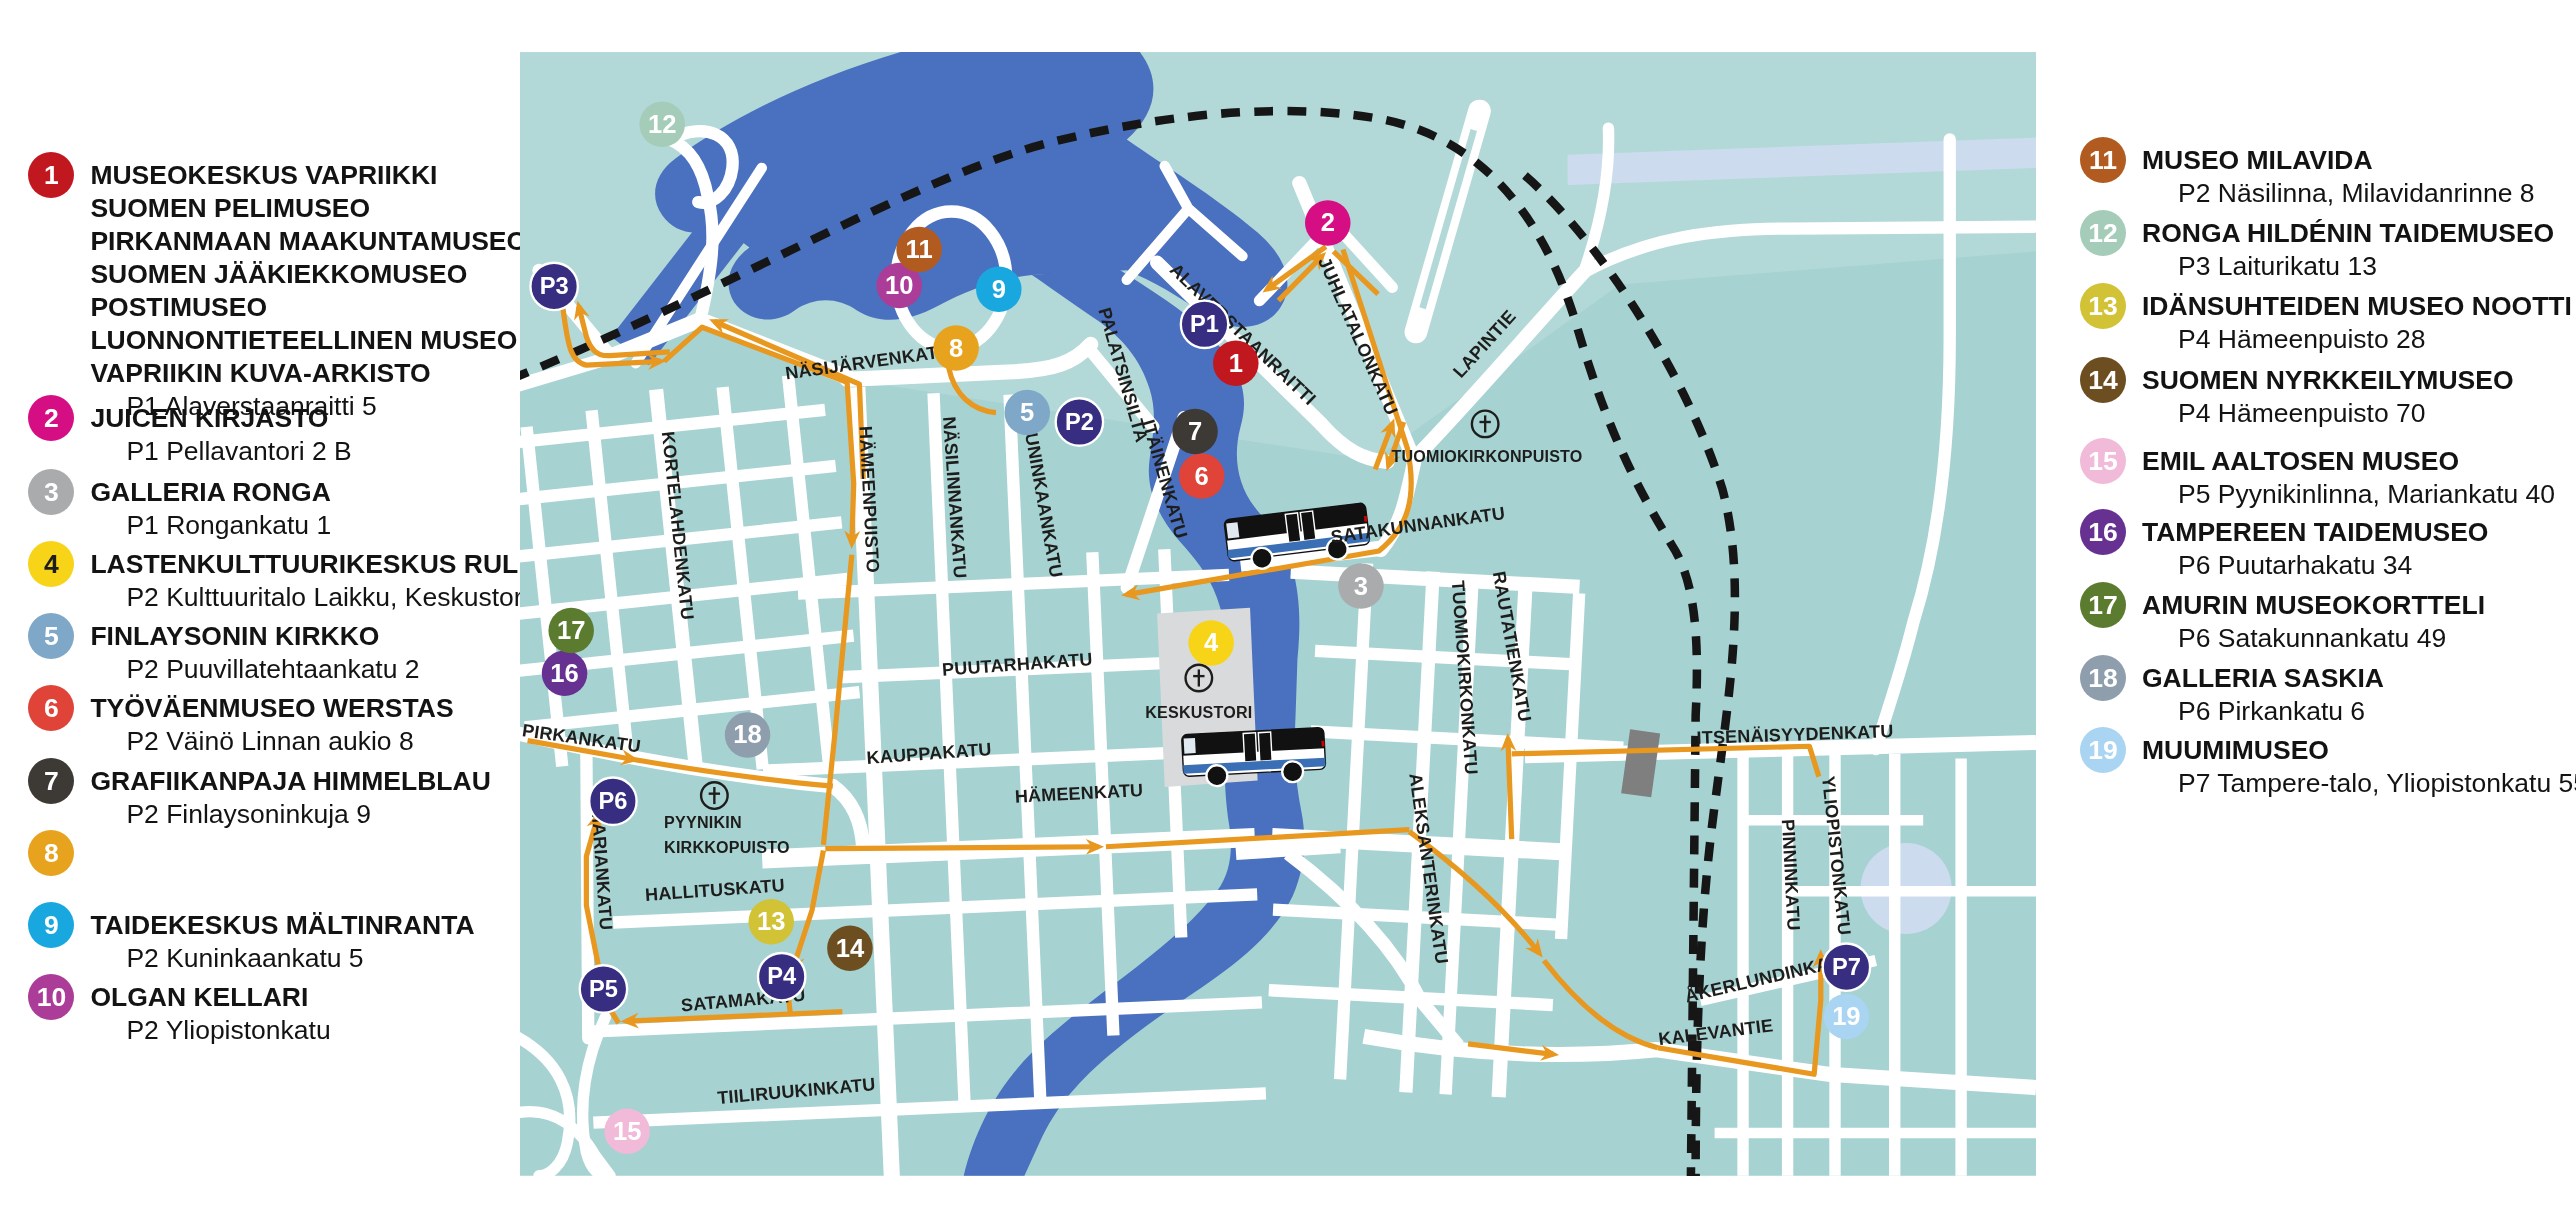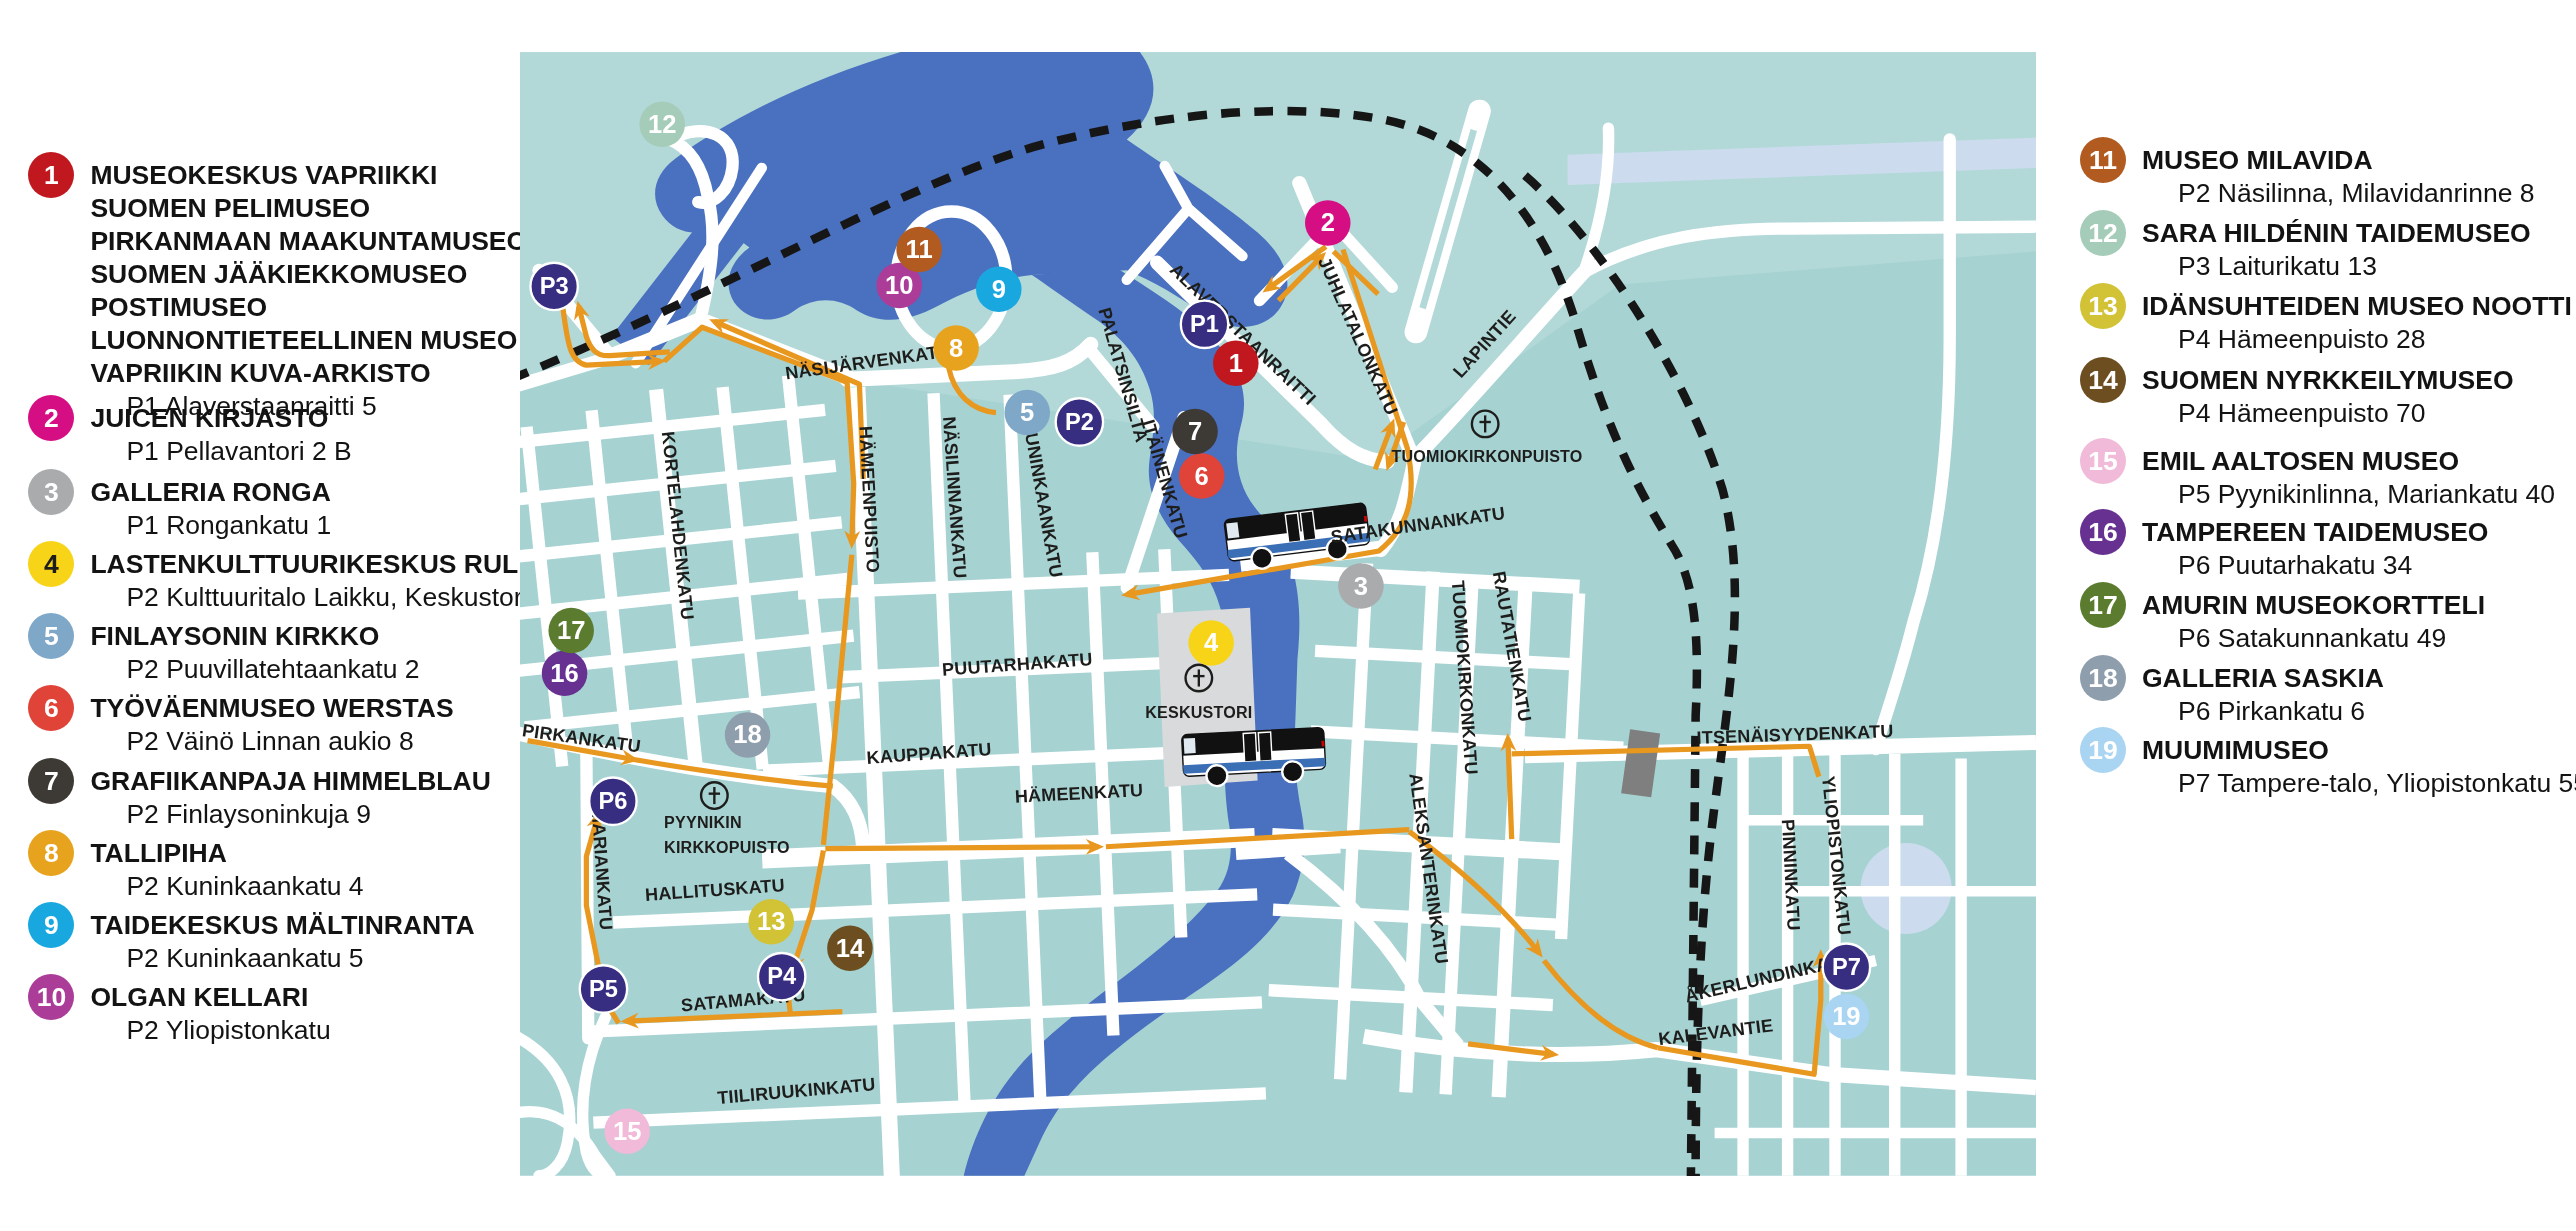--- a/index.html
+++ b/index.html
@@ -73,24 +73,20 @@
     </div>
     <div class="legend-item" style="left: 28.4px; top: 758px;">
       <span class="badge" style="background: rgb(61, 57, 53);">7</span>
       <div class="ltxt">
         <div class="tl">GRAFIIKANPAJA HIMMELBLAU</div>
         <div class="ad">P2 Finlaysoninkuja 9</div>
       </div>
     </div>
     <div class="legend-item" style="left: 28.4px; top: 830px;">
       <span class="badge" style="background: rgb(231, 163, 30);">8</span>
-      <div class="ltxt">
-        <div class="tl">TALLIPIHA</div>
-        <div class="ad">P2 Kuninkaankatu 4</div>
-      </div>
     </div>
     <div class="legend-item" style="left: 28.4px; top: 902px;">
       <span class="badge" style="background: rgb(25, 167, 224);">9</span>
       <div class="ltxt">
         <div class="tl">TAIDEKESKUS MÄLTINRANTA</div>
         <div class="ad">P2 Kuninkaankatu 5</div>
       </div>
     </div>
     <div class="legend-item" style="left: 28.4px; top: 974px;">
       <span class="badge" style="background: rgb(171, 61, 152);">10</span>
@@ -104,21 +100,21 @@
     <div class="legend-item" style="left: 2080px; top: 137px;">
       <span class="badge" style="background: rgb(178, 91, 32);">11</span>
       <div class="ltxt">
         <div class="tl">MUSEO MILAVIDA</div>
         <div class="ad">P2 Näsilinna, Milavidanrinne 8</div>
       </div>
     </div>
     <div class="legend-item" style="left: 2080px; top: 210px;">
       <span class="badge" style="background: rgb(165, 204, 184);">12</span>
       <div class="ltxt">
-        <div class="tl">SARA HILDÉNIN TAIDEMUSEO</div>
+        <div class="tl">RONGA HILDÉNIN TAIDEMUSEO</div>
         <div class="ad">P3 Laiturikatu 13</div>
       </div>
     </div>
     <div class="legend-item" style="left: 2080px; top: 283px;">
       <span class="badge" style="background: rgb(210, 194, 53);">13</span>
       <div class="ltxt">
         <div class="tl">IDÄNSUHTEIDEN MUSEO NOOTTI</div>
         <div class="ad">P4 Hämeenpuisto 28</div>
       </div>
     </div>

